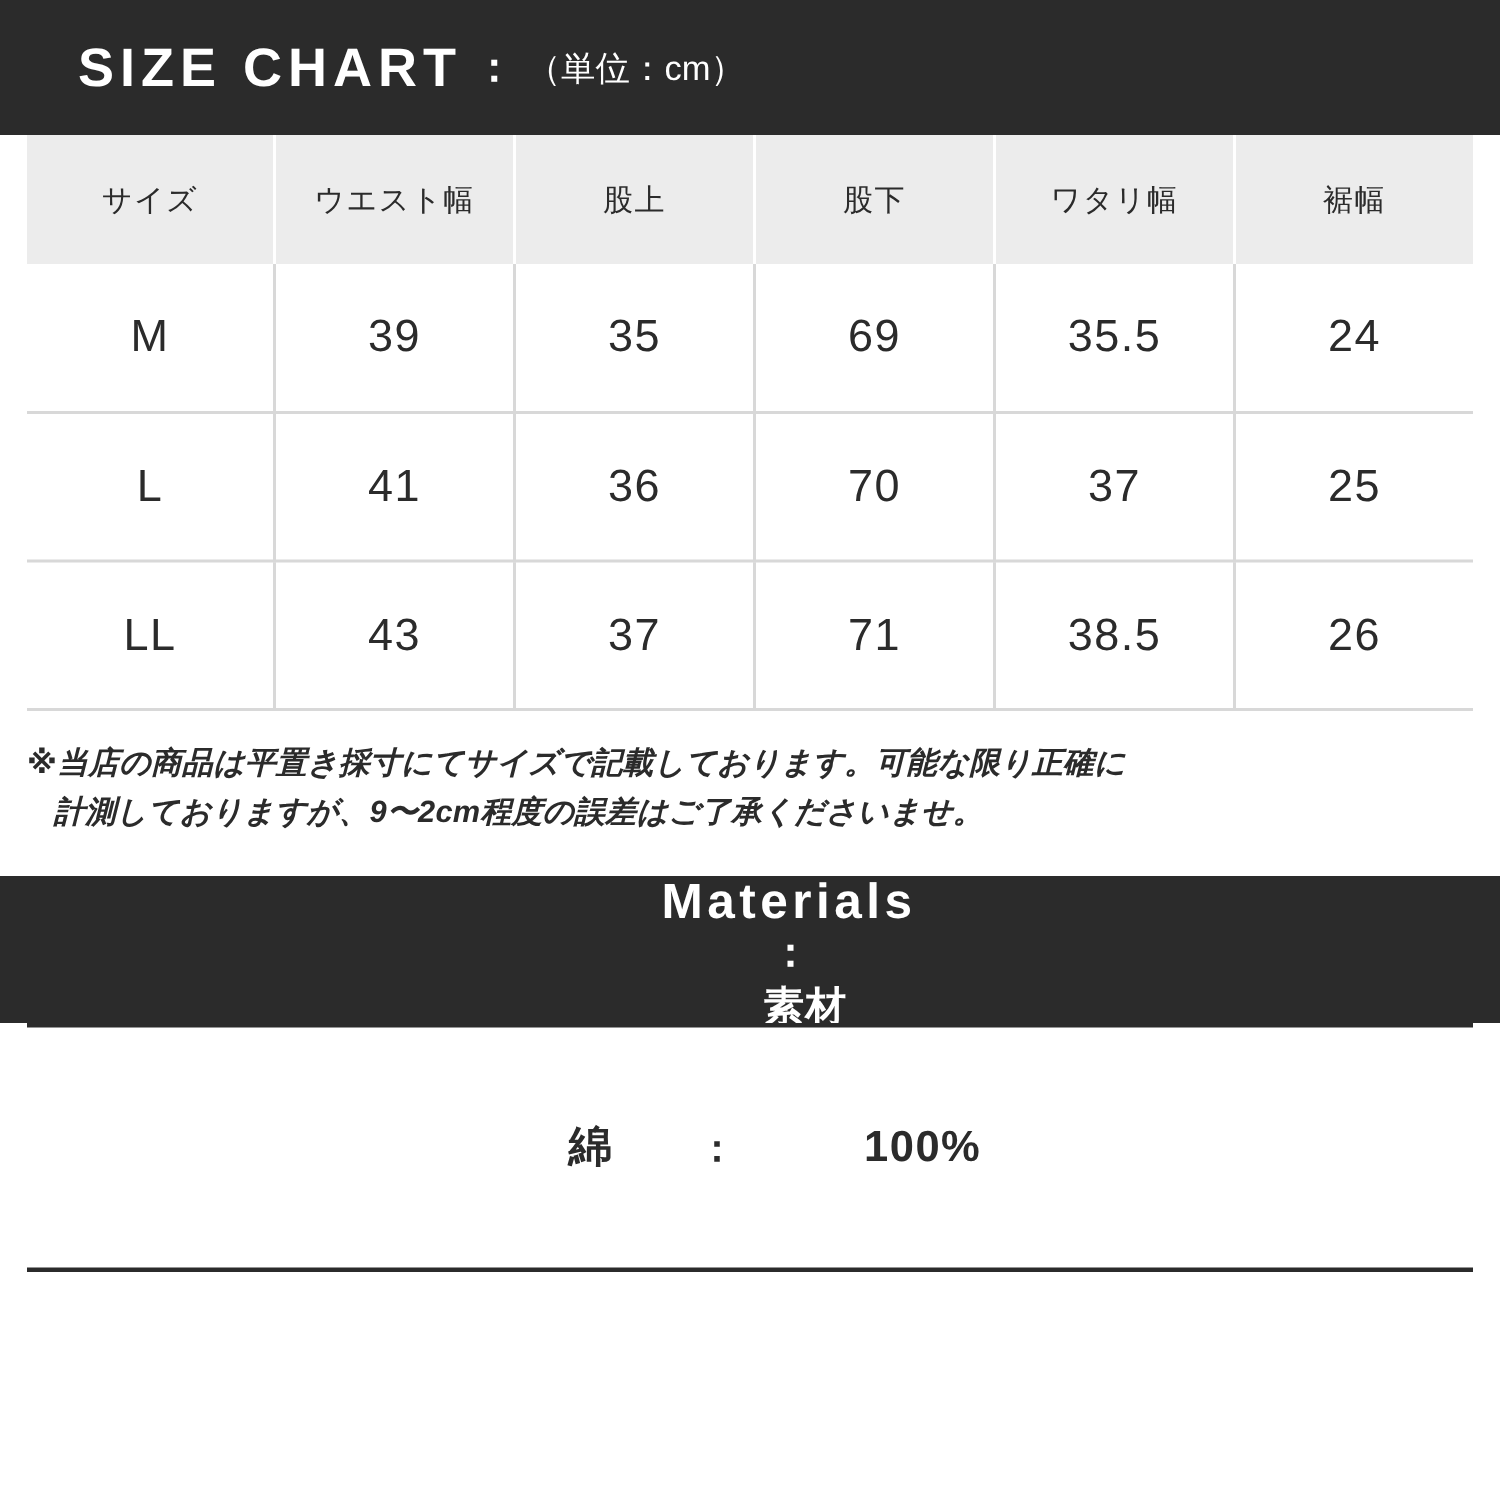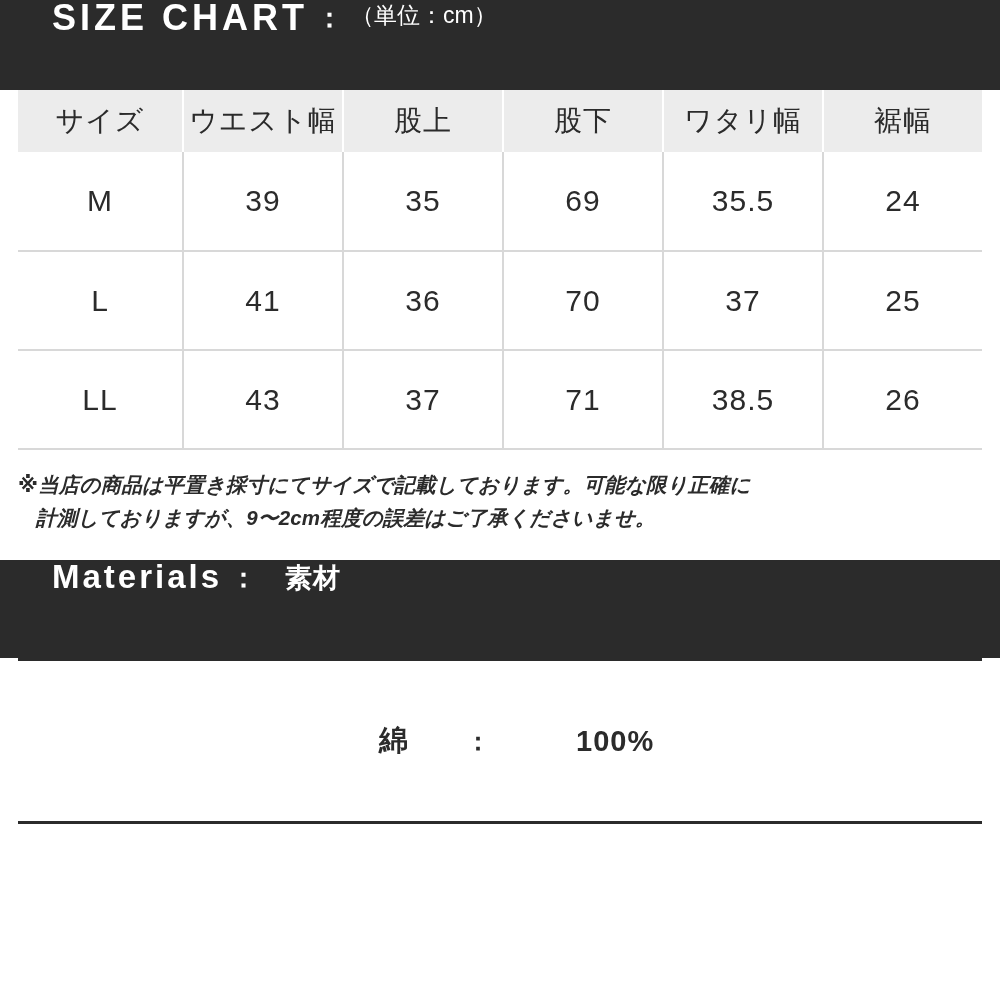--- a/index.html
+++ b/index.html
@@ -18,20 +18,21 @@
     position: relative;
     overflow: hidden;
     background: #ffffff;
   }
 
   
   .band {
     background: #2b2b2b;
     color: #ffffff;
     display: flex;
+    align-items: center;
     padding-left: 52px;
   }
   .band-size {
     height: 90px;
   }
   .band-materials {
     height: 98px;
   }
   .band-title-en {
     font-size: 36px;
@@ -74,22 +75,22 @@
     border-collapse: collapse;
     table-layout: fixed;
     margin: 0 auto;
   }
   table.size-chart col.c-size   { width: 165px; }
   table.size-chart col.c-col    { width: 160px; }
   table.size-chart col.c-last   { width: 159px; }
 
   table.size-chart thead th {
     background: #ececec;
-    height: 62px;
-    font-size: 28px;
+    height: 86px;
+    font-size: 20px;
     font-weight: normal;
     color: #2b2b2b;
     border-right: 2px solid #ffffff;
     vertical-align: middle;
     text-align: center;
     letter-spacing: 1px;
   }
   table.size-chart thead th:last-child { border-right: none; }
 
   table.size-chart tbody td {
@@ -220,21 +221,21 @@
         </tr>
       </tbody>
     </table>
   </div>
 
   <div class="note">
     <span class="n-line">※当店の商品は平置き採寸にてサイズで記載しております。可能な限り正確に</span>
     <span class="n-line indent">計測しておりますが、9〜2cm程度の誤差はご了承くださいませ。</span>
   </div>
 
-  <div class="band band-materials" style="margin-top:26px;">
+  <div class="band band-materials" style="margin-top:26px;flex-direction:column;">
     <span class="band-title-en">Materials</span>
     <span class="band-colon">：</span>
     <span class="band-title-jp">素材</span>
   </div>
 
   <div class="materials-body">
     <div class="rule"></div>
     <div class="materials-rows">
       <div class="mat-row">
         <div class="mat-name">綿</div>

